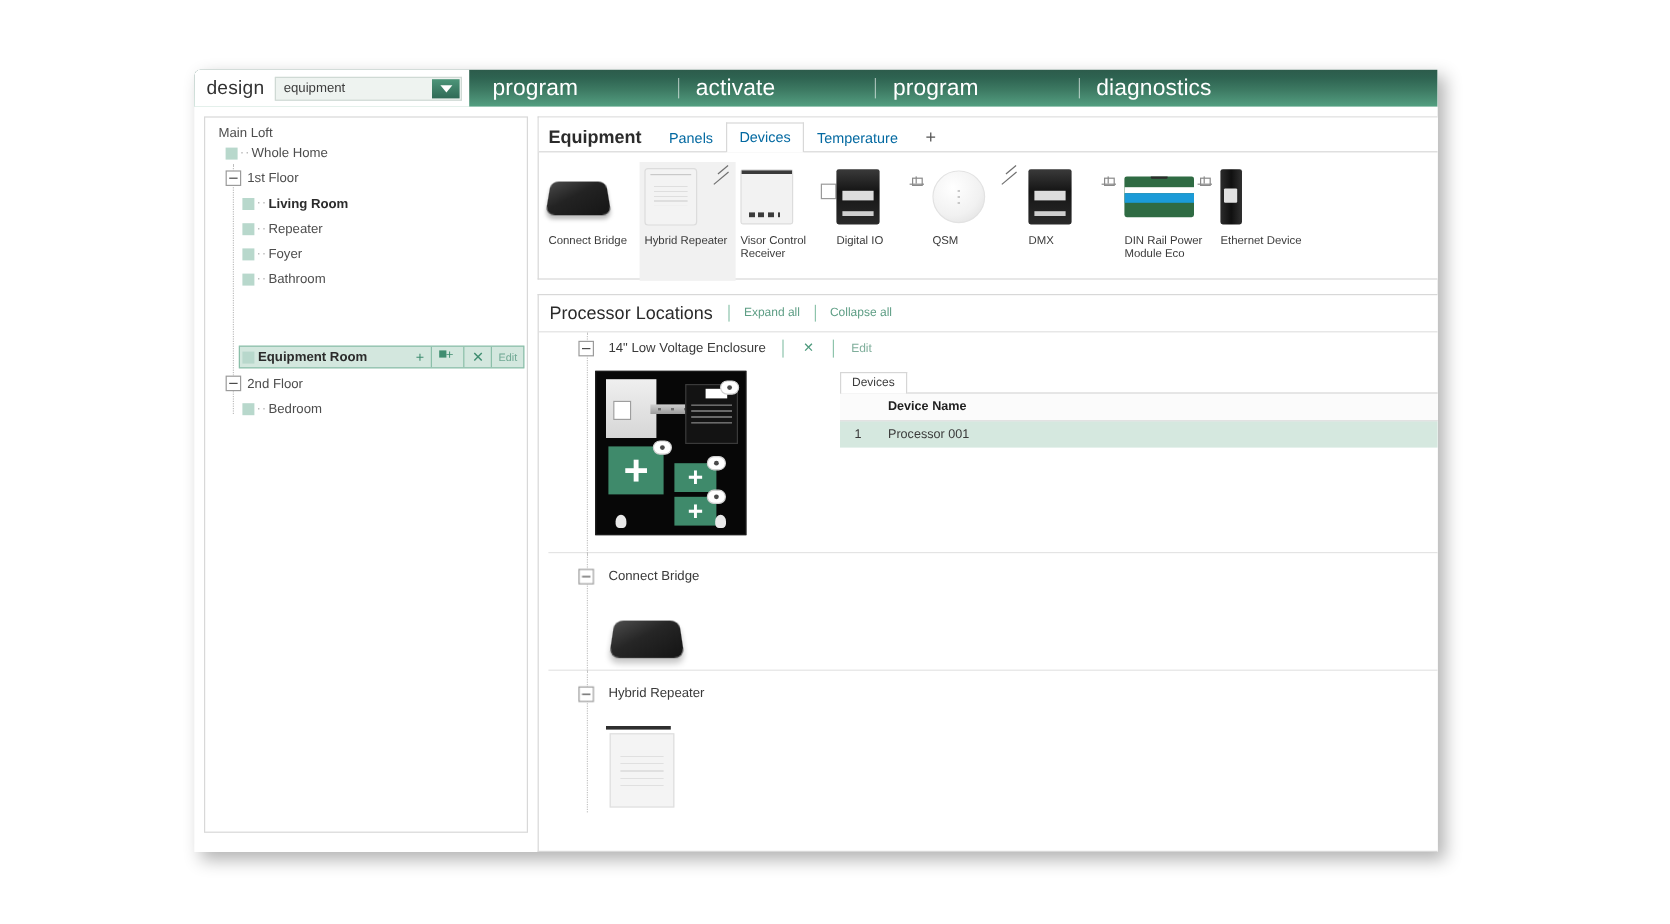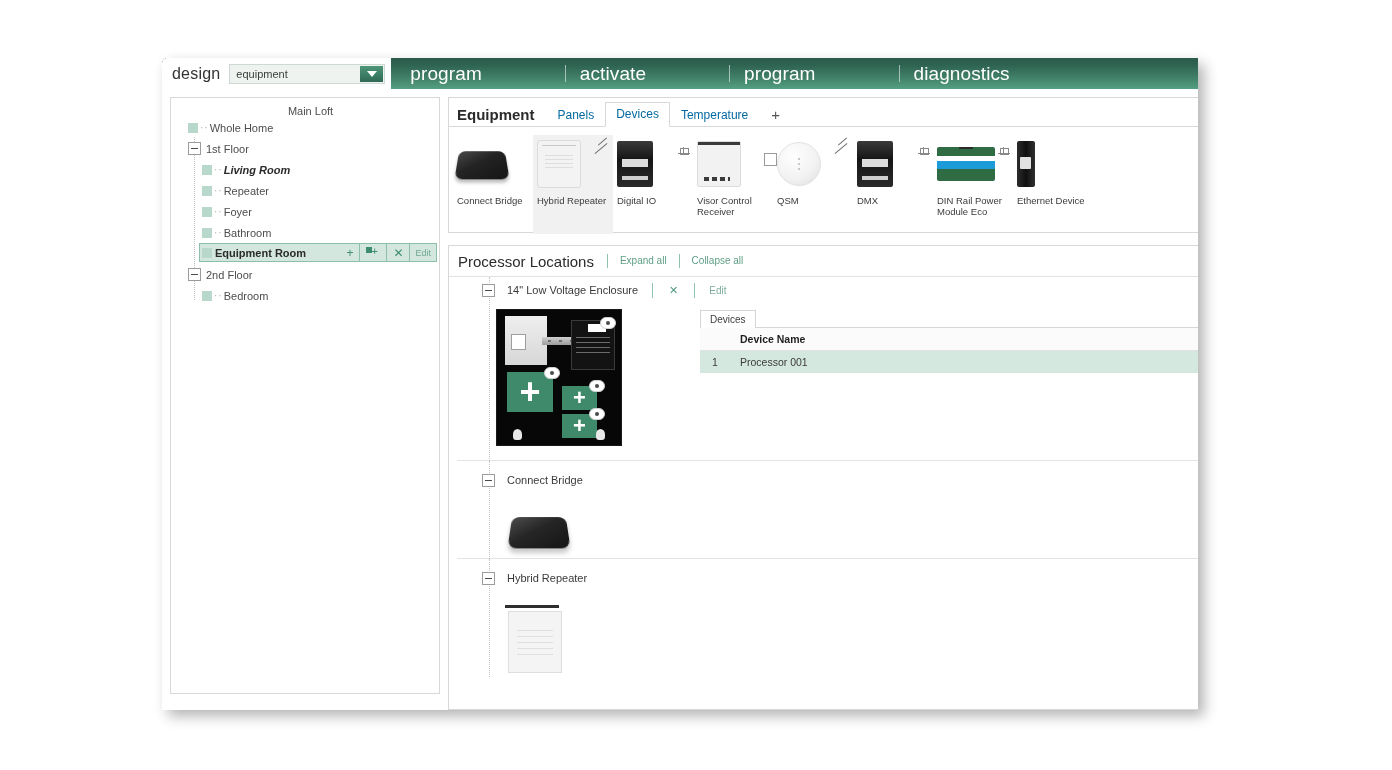--- a/index.html
+++ b/index.html
@@ -119,21 +119,20 @@
     height: 597px;
     border: 1px solid #d8d8d8;
     background: #ffffff;
     box-sizing: border-box;
     overflow: hidden;
   }
   .tree-root-label {
     font-size: 11px;
     color: #4d4d4d;
     padding: 7px 0 0 11px;
-    text-align: center;
   }
   .tree-list { position: relative; }
   .tree-row {
     position: relative;
     height: 21px;
     display: flex;
     align-items: center;
     font-size: 11px;
     color: #4d4d4d;
   }
@@ -169,21 +168,21 @@
     background: #b8d8cc;
     margin-right: 2px;
     flex: none;
   }
   .dots {
     color: #b0b0b0;
     letter-spacing: 1px;
     font-size: 10px;
     margin-right: 1px;
   }
-  .tree-row.bold .tree-label { font-weight: bold; color: #2b2b2b; font-style: italic; }
+  .tree-row.bold .tree-label { font-weight: bold; color: #2b2b2b; }
 
   .tree-row.selected {
     background: #d3e7de;
     border: 1px solid #8bbfa9;
     box-sizing: border-box;
     margin-left: 28px;
     padding-left: 3px;
     width: 238px;
     height: 19px;
   }
@@ -705,21 +704,21 @@
           <span class="dots">··</span>
           <span class="tree-label">Foyer</span>
         </div>
 
         <div class="tree-row lvl2">
           <span class="leafbox"></span>
           <span class="dots">··</span>
           <span class="tree-label">Bathroom</span>
         </div>
 
-        <div style="position:relative;height:21px;">
+        <div style="position:relative;height:21px;margin-top:45px;">
           <span class="leafbox" style="position:absolute;left:31px;top:5px;z-index:3;"></span>
           <div class="tree-row selected">
             <span style="display:inline-block;width:12px;"></span>
             <span class="tree-label">Equipment Room</span>
             <span class="sel-actions">
               <span class="sel-btn nosep">+</span>
               <span class="sel-btn">
                   <span class="plus-sq"></span>
                 </span>
               <span class="sel-btn">✕</span>
@@ -767,39 +766,39 @@
               <span class="wifi-glyph">
                   <span class="wz"></span>
                   <span class="wz2"></span>
                 </span>
             </div>
             <div class="device-name">Hybrid Repeater</div>
           </div>
 
           <div class="device-cell">
             <div class="device-thumb">
+              <span class="th-visor"></span>
+              <span class="sq-pair">
+                  <span class="sq a"></span>
+                  <span class="sq b"></span>
+                </span>
+            </div>
+            <div class="device-name">Visor Control Receiver</div>
+          </div>
+
+          <div class="device-cell">
+            <div class="device-thumb">
               <span class="th-dark-module"></span>
               <span class="conn-glyph">
                   <span class="cg-line"></span>
                   <span class="cg-box"></span>
                   <span class="cg-bar"></span>
                 </span>
             </div>
             <div class="device-name">Digital IO</div>
-          </div>
-
-          <div class="device-cell">
-            <div class="device-thumb">
-              <span class="th-visor"></span>
-              <span class="sq-pair">
-                  <span class="sq a"></span>
-                  <span class="sq b"></span>
-                </span>
-            </div>
-            <div class="device-name">Visor Control Receiver</div>
           </div>
 
           <div class="device-cell">
             <div class="device-thumb">
               <span class="th-qsm"></span>
               <span class="wifi-glyph">
                   <span class="wz"></span>
                   <span class="wz2"></span>
                 </span>
             </div>

